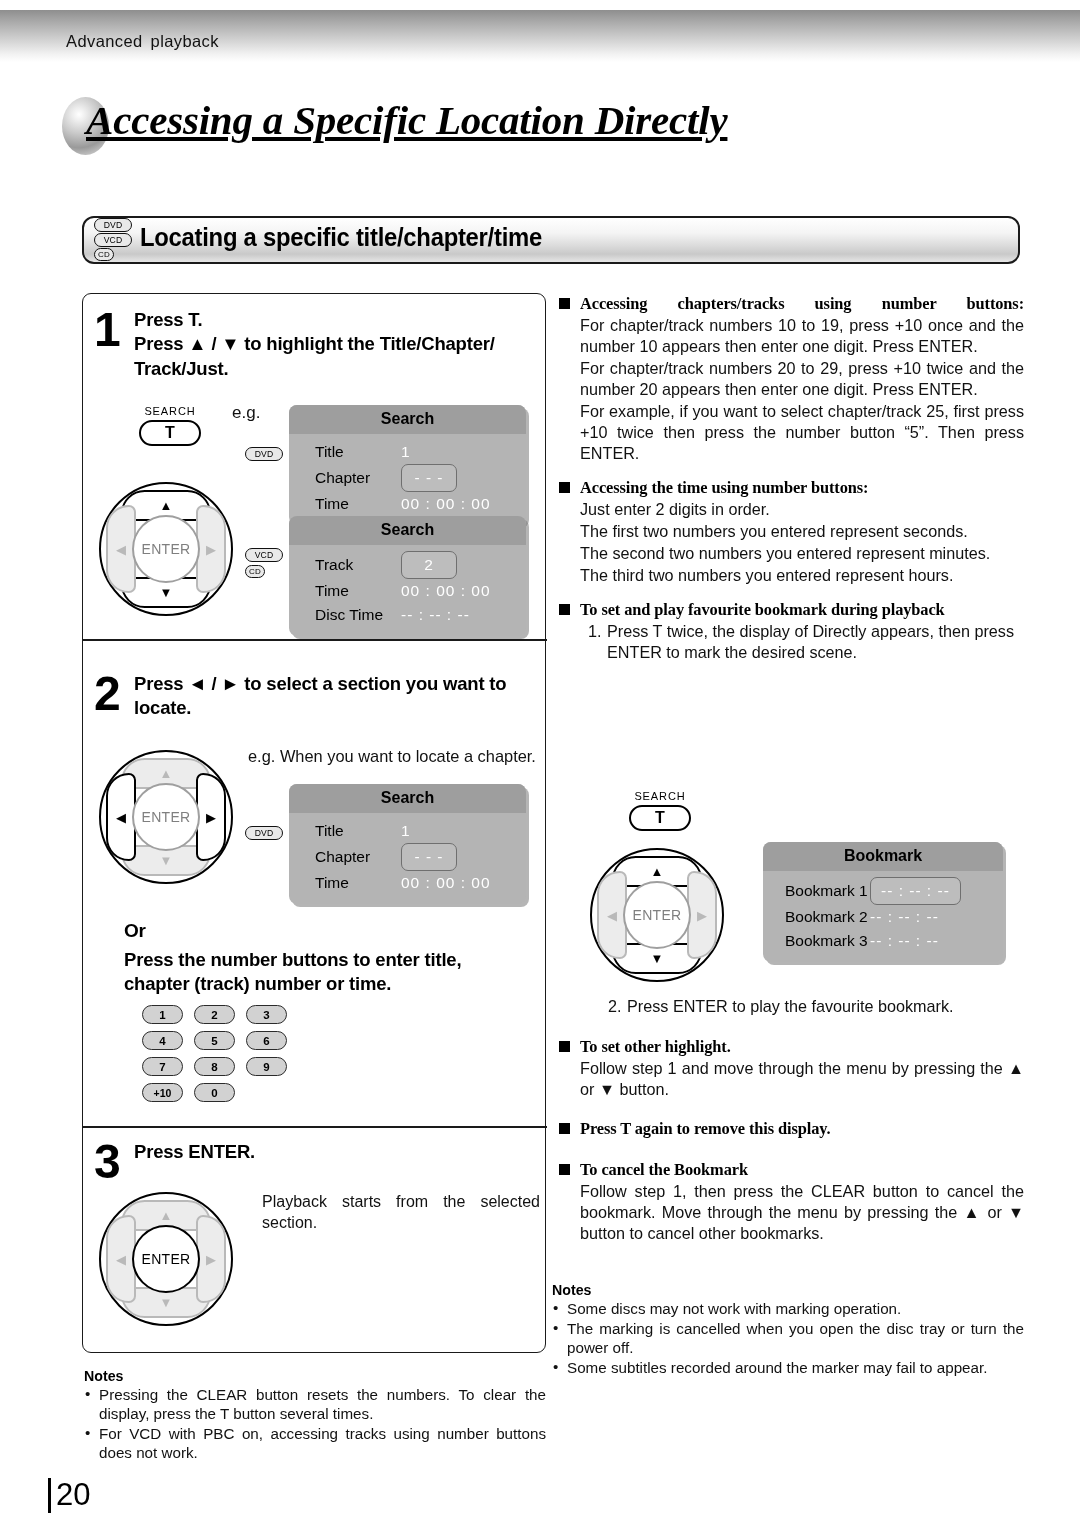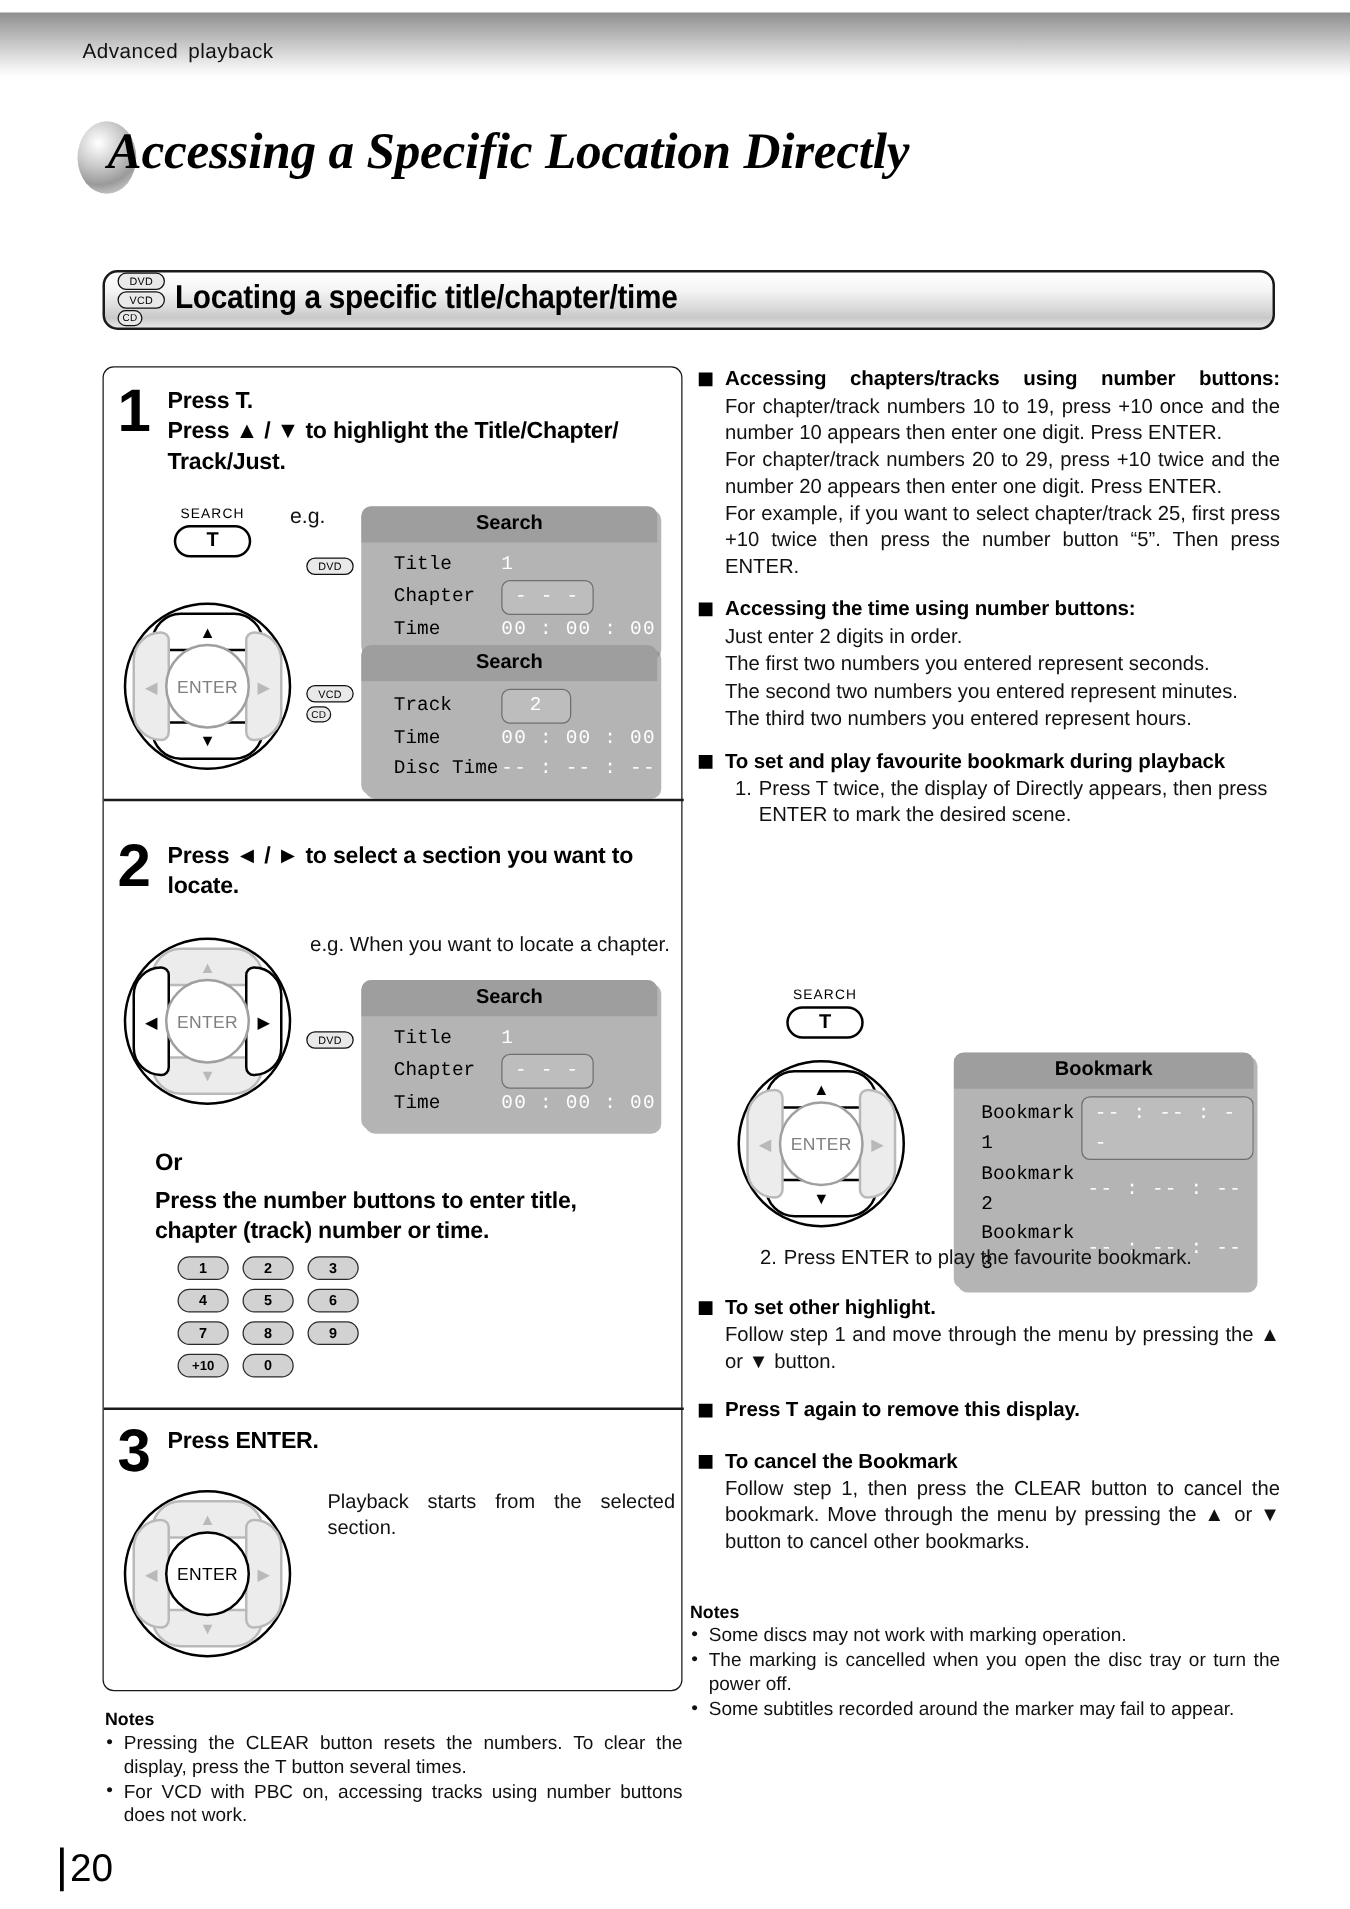--- a/index.html
+++ b/index.html
@@ -24,21 +24,21 @@
   
   .sphere {
     position: absolute; left: 62px; top: 97px; width: 47px; height: 58px;
     border-radius: 50%;
     background: radial-gradient(circle at 36% 30%, #ffffff 0%, #efefef 12%, #c9c9c9 38%, #9a9a9a 66%, #cfcfcf 88%, #8d8d8d 100%);
   }
   .page-title {
     position: absolute; left: 86px; top: 96px;
     font-family: "Liberation Serif", serif;
     font-weight: bold; font-style: italic;
-    font-size: 41px; color: #000; letter-spacing: -.2px;
+    font-size: 41px; color: #000; letter-spacing: -.2px; text-decoration: underline;
   }
 
   
   .section-bar {
     position: absolute; left: 82px; top: 216px; width: 938px; height: 48px;
     border: 2px solid #1a1a1a; border-radius: 12px;
     background: linear-gradient(to bottom, #ffffff 0%, #f4f4f4 34%, #dcdcdc 62%, #c9c9c9 82%, #e6e6e6 100%);
   }
   .section-title {
     position: absolute; left: 140px; top: 222px;
@@ -117,21 +117,21 @@
   
   .osd {
     position: absolute; border-radius: 8px; overflow: hidden;
     box-shadow: 3px 3px 0 rgba(120,120,120,.55);
     background: #b4b4b4;
   }
   .osd-head {
     background: #9e9e9e; color: #000; font-weight: bold;
     text-align: center; font-size: 16px; padding: 5px 0 6px;
   }
-  .osd-body { padding: 6px 0 9px; font-family: Liberation Mono, monospace; }
+  .osd-body { padding: 6px 0 9px; }
   .osd-row {
     display: flex; align-items: center;
     font-size: 15.5px; line-height: 1.52; min-height: 24px;
   }
   .osd-label { color: #000; padding-left: 26px; }
   .osd-val { color: #fff; letter-spacing: 1px; }
   .osd-val.boxed {
     display: inline-flex; align-items: center; justify-content: center;
     border: 1.8px solid #6f6f6f; border-radius: 7px;
     background: #bdbdbd; padding: 1px 10px; min-width: 56px; color:#fff;
@@ -145,21 +145,21 @@
     display: flex; align-items: center; justify-content: center;
   }
   .key.wide { font-size: 10.5px; }
 
   
   .right-col { position: absolute; left: 558px; top: 293px; width: 466px; }
   .blk { margin-bottom: 13px; }
   .blk-head {
     font-size: 16.4px; font-weight: bold; color: #000;
     text-align: justify; line-height: 1.3; padding-left: 22px;
-    position: relative; letter-spacing: -.1px;
+    position: relative; letter-spacing: -.1px; font-family: Liberation Serif, serif;
   }
   .blk-head::before {
     content: ""; position: absolute; left: 1px; top: 5px;
     width: 11px; height: 11px; background: #000;
   }
   .blk-head.spread { text-align-last: justify; }
   .para {
     font-size: 16.2px; color: #111; line-height: 1.295;
     text-align: justify; padding-left: 22px; margin-top: 1px;
   }

